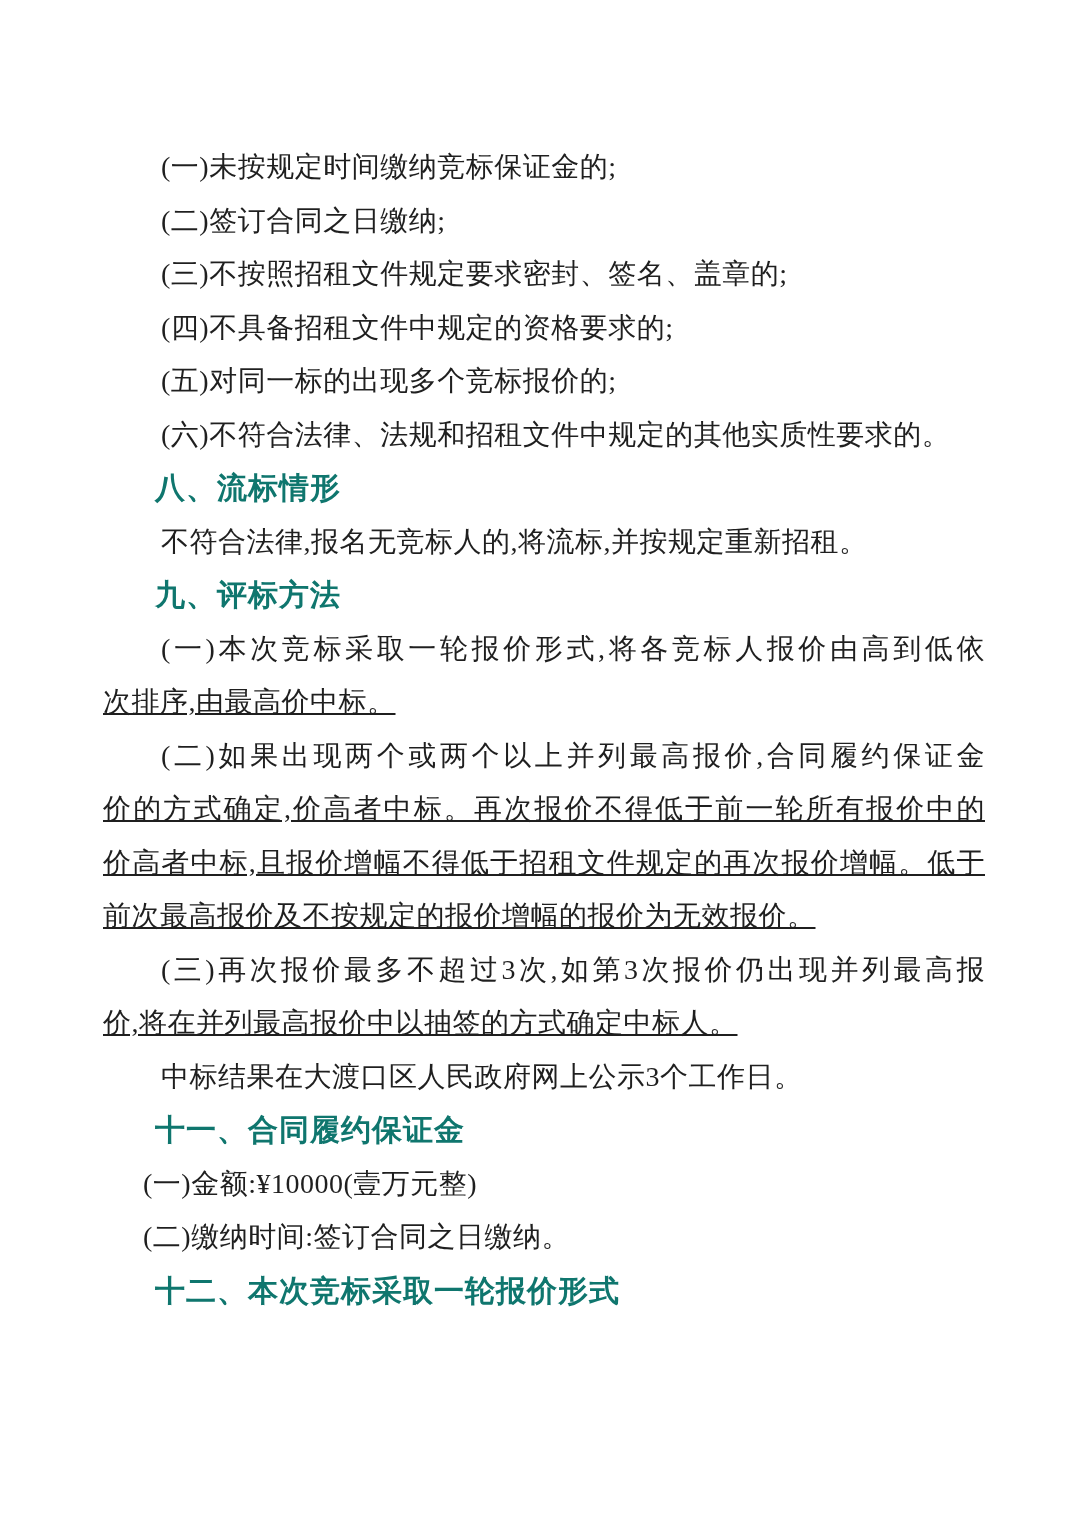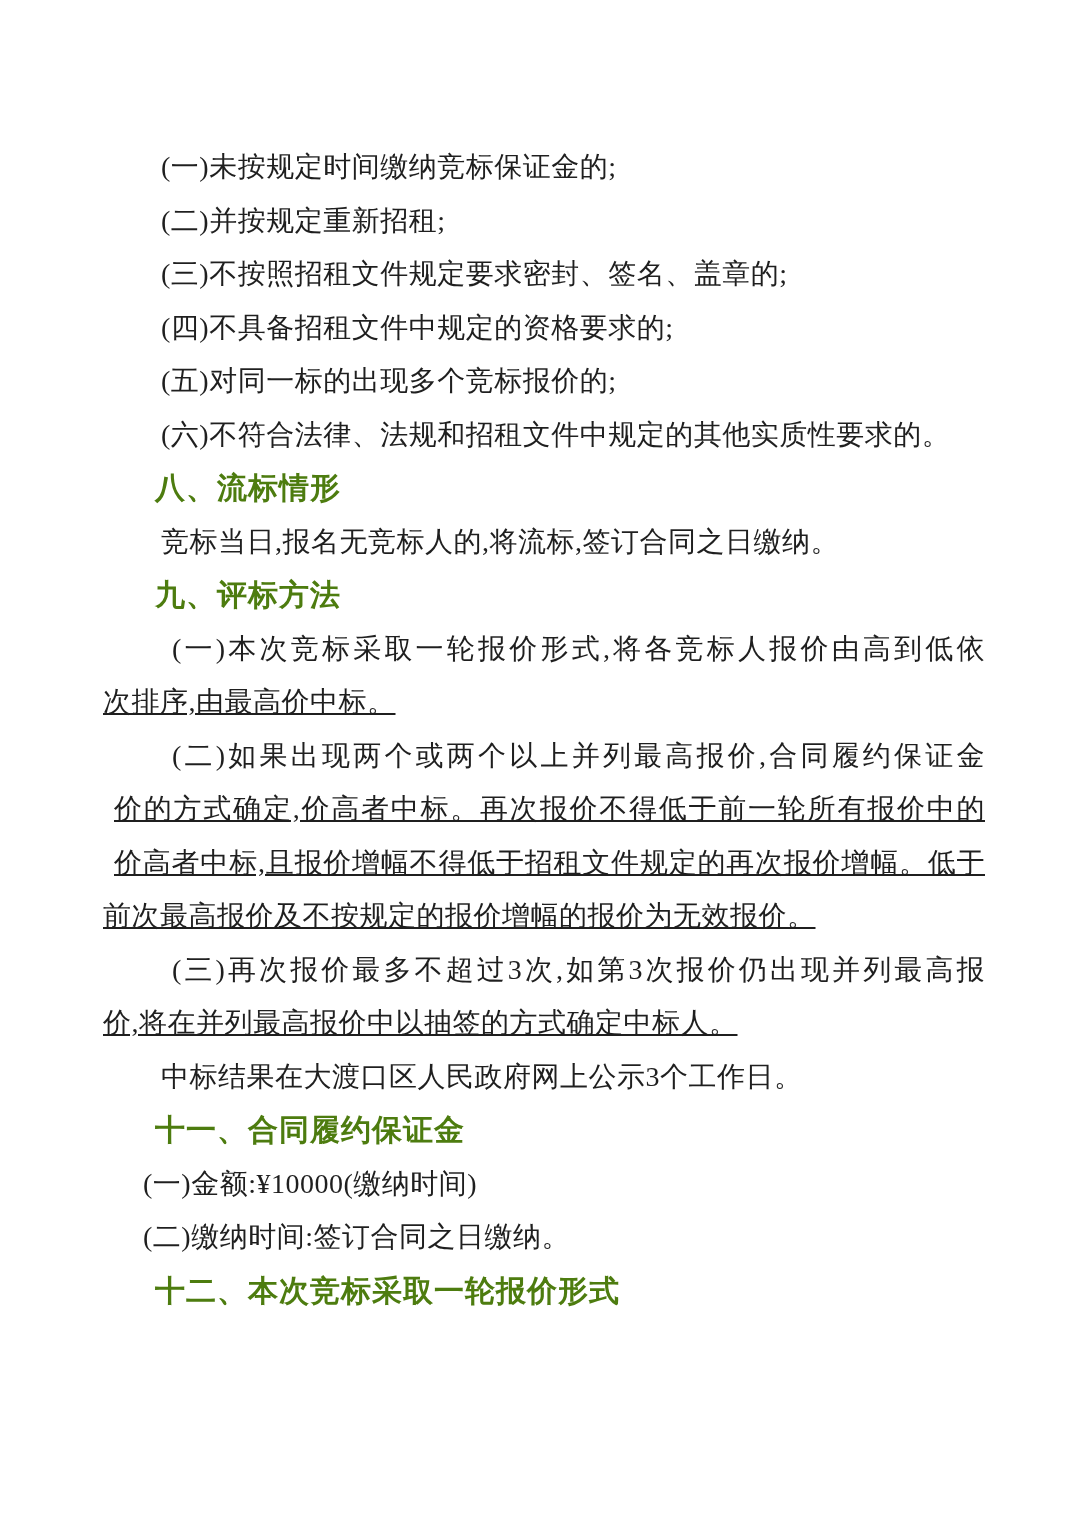--- a/index.html
+++ b/index.html
@@ -31,56 +31,55 @@
     letter-spacing: 0.5px;
   }
   
   .indent2 { padding-left: 58px; }
   
   .heading {
     padding-left: 52px;
     font-family: "Liberation Sans", "DejaVu Sans", sans-serif;
     font-weight: 700;
     font-size: 30px;
-    color: #4d7c0f;
+    color: #0f766e;
     letter-spacing: 1px;
   }
   
   .indent-small { padding-left: 40px; }
   
   .cont { padding-left: 0; text-decoration: underline; }
   
   .fill {
     text-align: justify;
     text-align-last: justify;
     text-justify: inter-character;
-    margin-left: 11px;
   }
 </style>
 </head>
 <body>
 
 <div class="page">
   <div class="content">
     <div class="line indent2">(一)未按规定时间缴纳竞标保证金的;</div>
-    <div class="line indent2">(二)并按规定重新招租;</div>
+    <div class="line indent2">(二)签订合同之日缴纳;</div>
     <div class="line indent2">(三)不按照招租文件规定要求密封、签名、盖章的;</div>
     <div class="line indent2">(四)不具备招租文件中规定的资格要求的;</div>
     <div class="line indent2">(五)对同一标的出现多个竞标报价的;</div>
     <div class="line indent2">(六)不符合法律、法规和招租文件中规定的其他实质性要求的。</div>
     <div class="line heading">八、流标情形</div>
-    <div class="line indent2">竞标当日,报名无竞标人的,将流标,签订合同之日缴纳。</div>
+    <div class="line indent2">不符合法律,报名无竞标人的,将流标,并按规定重新招租。</div>
     <div class="line heading">九、评标方法</div>
     <div class="line indent2 fill">(一)本次竞标采取一轮报价形式,将各竞标人报价由高到低依</div>
     <div class="line cont">次排序,由最高价中标。</div>
     <div class="line indent2 fill">(二)如果出现两个或两个以上并列最高报价,合同履约保证金</div>
     <div class="line cont fill">价的方式确定,价高者中标。再次报价不得低于前一轮所有报价中的</div>
     <div class="line cont fill">价高者中标,且报价增幅不得低于招租文件规定的再次报价增幅。低于</div>
     <div class="line cont">前次最高报价及不按规定的报价增幅的报价为无效报价。</div>
     <div class="line indent2 fill">(三)再次报价最多不超过3次,如第3次报价仍出现并列最高报</div>
     <div class="line cont">价,将在并列最高报价中以抽签的方式确定中标人。</div>
     <div class="line indent2">中标结果在大渡口区人民政府网上公示3个工作日。</div>
     <div class="line heading">十一、合同履约保证金</div>
-    <div class="line indent-small">(一)金额:¥10000(缴纳时间)</div>
+    <div class="line indent-small">(一)金额:¥10000(壹万元整)</div>
     <div class="line indent-small">(二)缴纳时间:签订合同之日缴纳。</div>
     <div class="line heading">十二、本次竞标采取一轮报价形式</div>
   </div>
 </div>
 
 </body></html>

